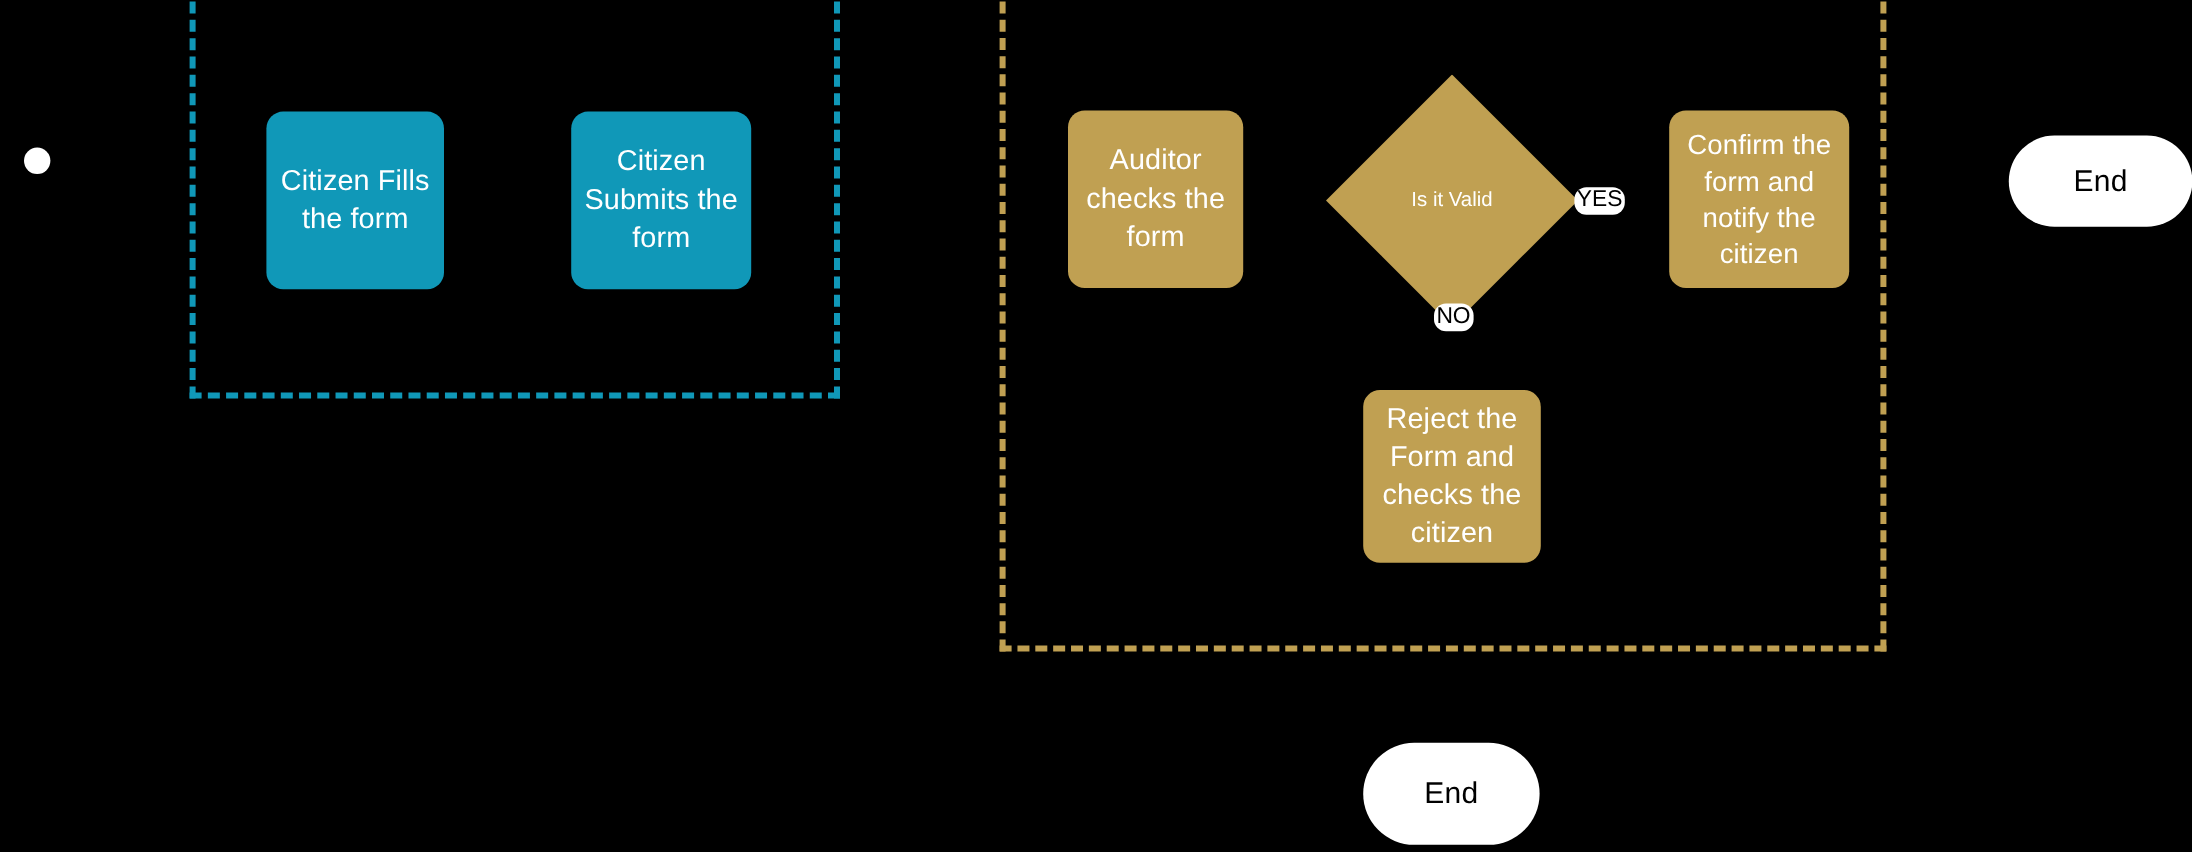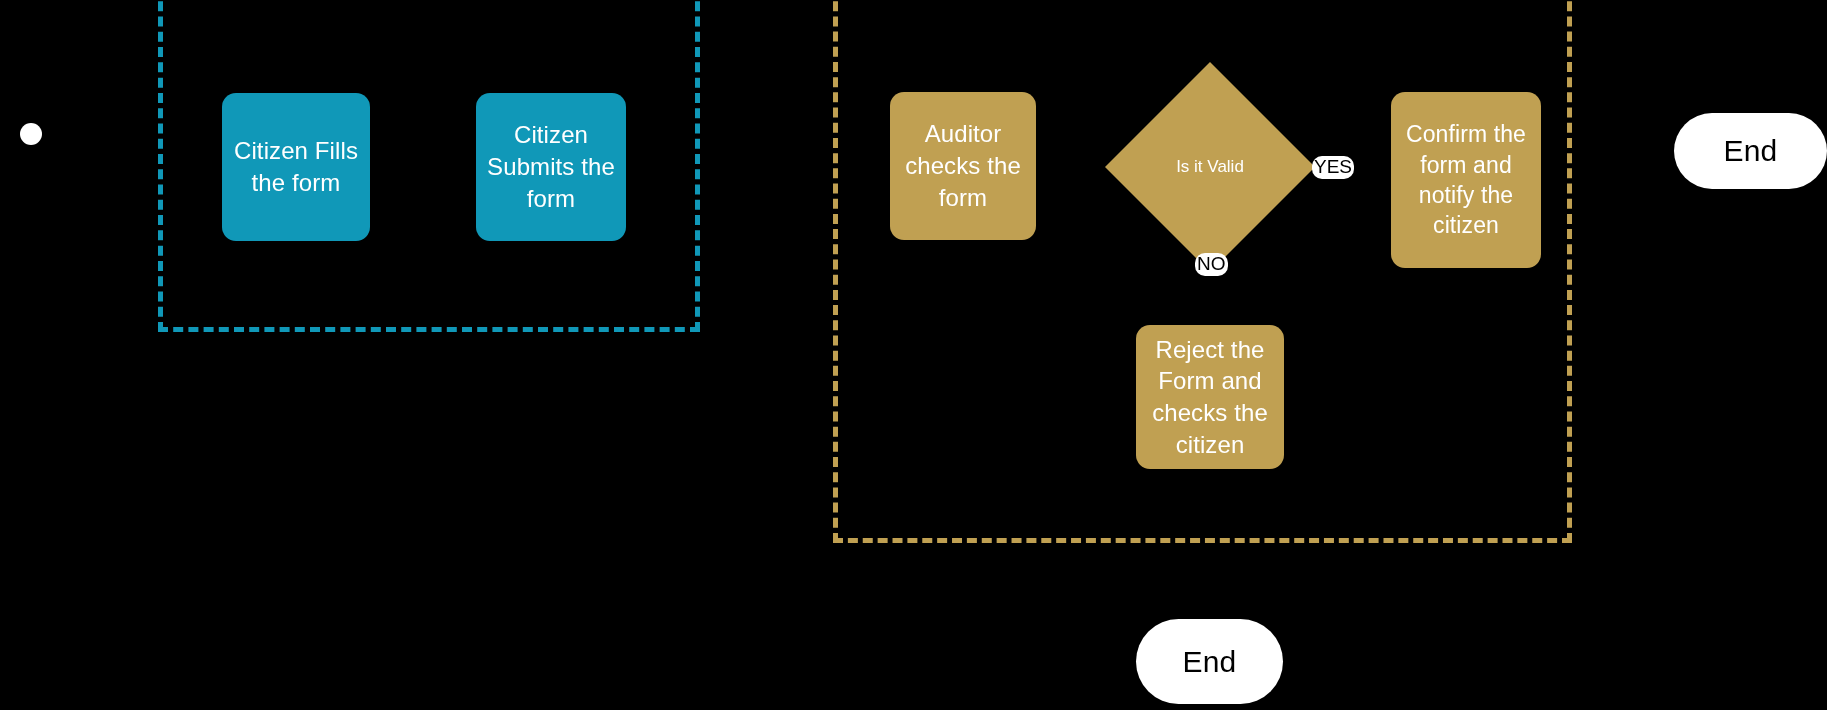--- a/index.html
+++ b/index.html
@@ -53,21 +53,21 @@
     line-height: 1.32;
     padding: 4px 10px;
     letter-spacing: 0.1px;
   }
   .task-blue { background: #1098B8; }
   .task-gold { background: #C0A052; }
 
   .task-fill     { left: 222px; top: 93px;  width: 148px; height: 148px; }
   .task-submit   { left: 476px; top: 93px;  width: 150px; height: 148px; }
   .task-auditor  { left: 890px; top: 92px;  width: 146px; height: 148px; }
-  .task-confirm  { left: 1391px; top: 92px; width: 150px; height: 176px; font-size: 23px; }
+  .task-confirm  { left: 1391px; top: 92px; width: 150px; height: 148px; font-size: 23px; }
   .task-reject   { left: 1136px; top: 325px; width: 148px; height: 144px; }
 
   
   .decision {
     position: absolute;
     left: 1105px;
     top: 62px;
     width: 210px;
     height: 210px;
     display: flex;
@@ -117,21 +117,21 @@
 
   
   .end-node {
     position: absolute;
     background: #ffffff;
     border-radius: 999px;
     display: flex;
     align-items: center;
     justify-content: center;
     color: #000000;
-    font-size: 30px;
+    font-size: 25px;
     letter-spacing: 0.2px;
   }
   .end-right  { left: 1674px; top: 113px; width: 153px; height: 76px; }
   .end-bottom { left: 1136px; top: 619px; width: 147px; height: 85px; }
 </style>
 </head>
 <body>
 
 <div id="canvas">
 

